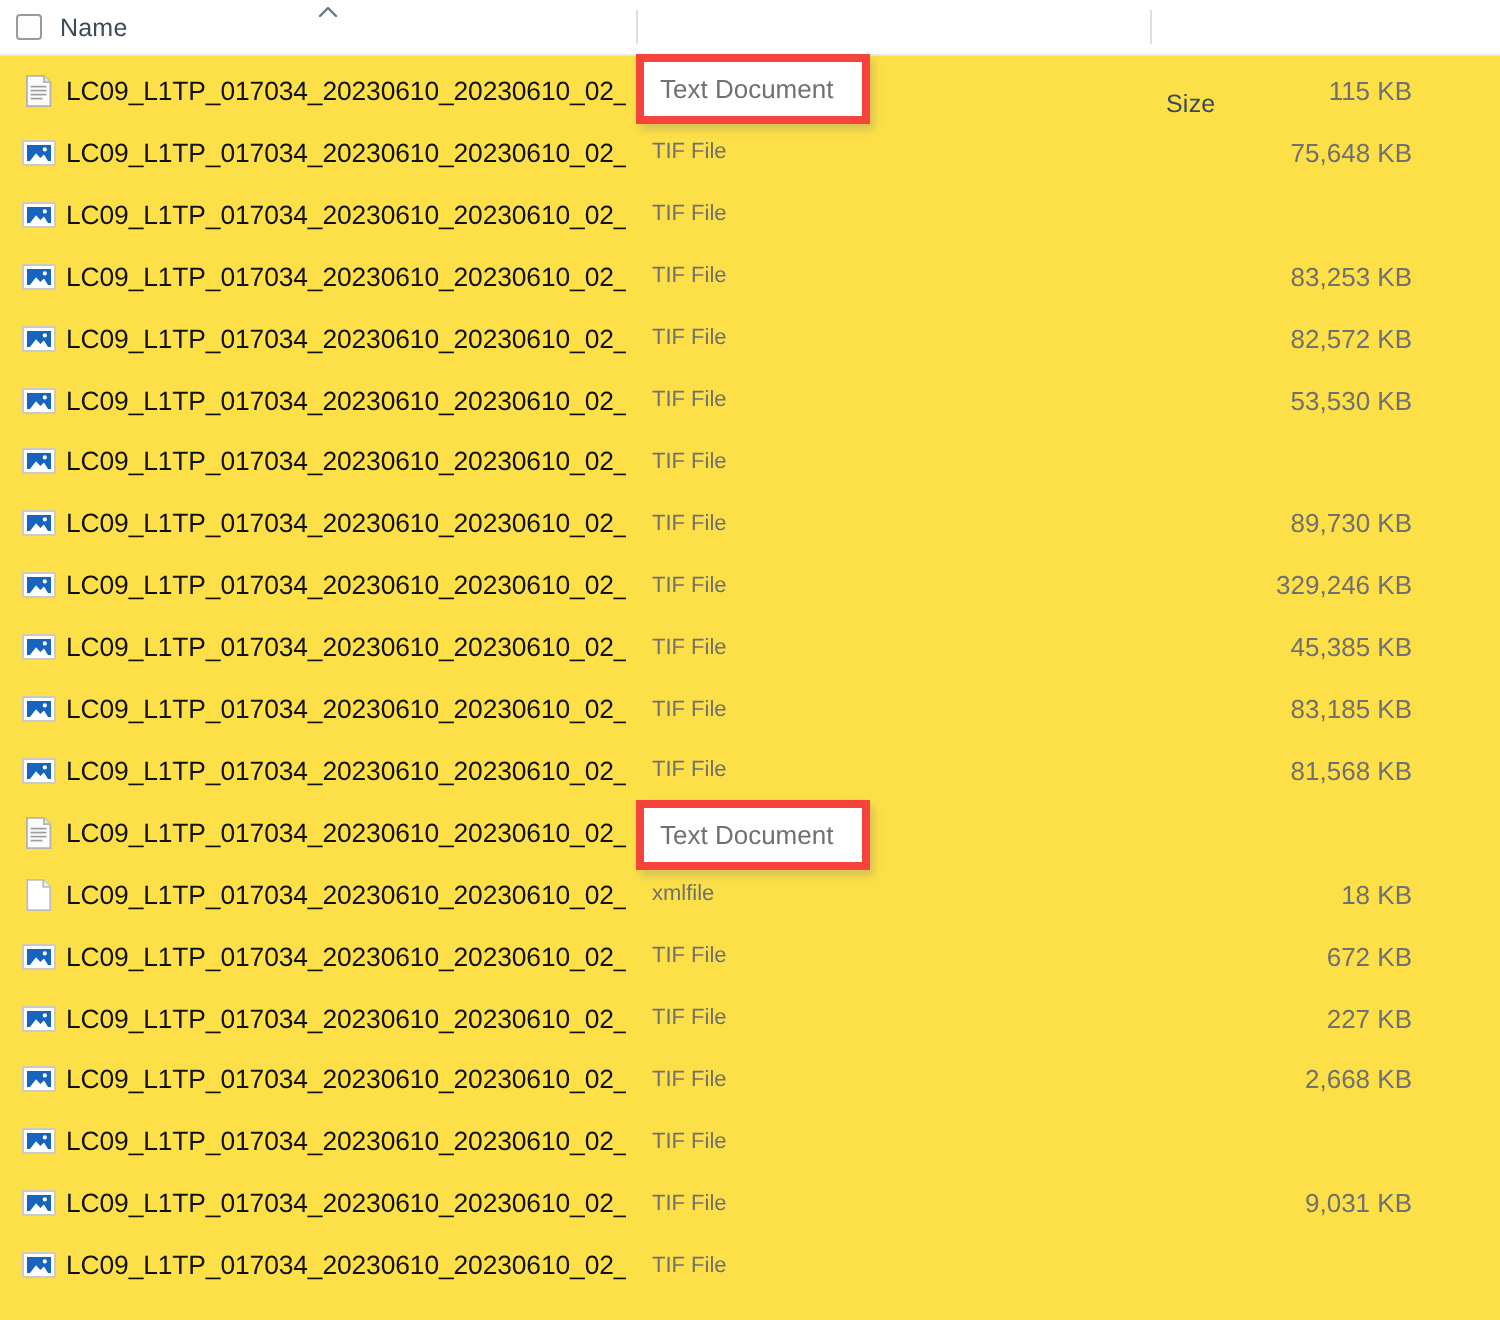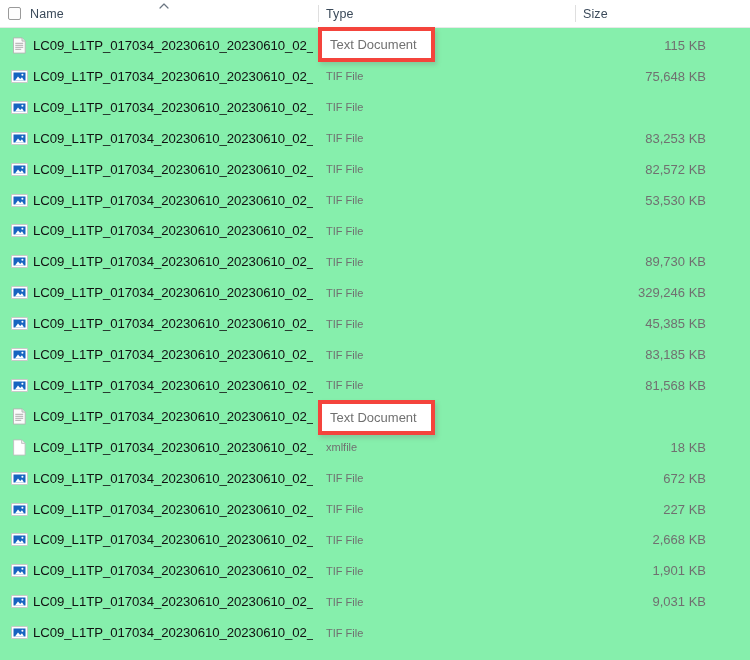--- a/index.html
+++ b/index.html
@@ -14,21 +14,21 @@
     overflow: hidden;
     font-family: "Liberation Sans", sans-serif;
     color: #1b1b1b;
     -webkit-font-smoothing: antialiased;
   }
 
   #explorer {
     position: relative;
     width: 750px;
     height: 660px;
-    background: #86efac;
+    background: #fde047;
   }
 
   
   .col-header {
     position: absolute;
     left: 0;
     top: 0;
     width: 750px;
     height: 27px;
     background: #ffffff;
@@ -40,21 +40,21 @@
     height: 27px;
     display: flex;
     align-items: center;
     font-size: 12.5px;
     color: #3b4a5a;
     letter-spacing: .1px;
     white-space: nowrap;
   }
   .hdr-name  { left: 30px;  width: 270px; }
   .hdr-type  { left: 326px; width: 230px; }
-  .hdr-size  { left: 583px; width: 140px; }
+  .hdr-size  { left: 583px; width: 140px; margin-top: 38px; }
 
   .hdr-divider {
     position: absolute;
     top: 5px;
     width: 1px;
     height: 17px;
     background: #dfdfdf;
   }
   .div-type { left: 318px; }
   .div-size { left: 575px; }
@@ -168,23 +168,20 @@
       <span>Name</span>
     </div>
 
     <div class="sort-chevron">
       <svg width="14" height="12" viewBox="0 0 14 12" aria-hidden="true">
         <path d="M3 8 L7 4 L11 8" fill="none" stroke="#6b7682" stroke-width="1.2" stroke-linecap="round" stroke-linejoin="round"></path>
       </svg>
     </div>
 
     <div class="hdr-divider div-type"></div>
-    <div class="hdr-cell hdr-type">
-      <span>Type</span>
-    </div>
 
     <div class="hdr-divider div-size"></div>
     <div class="hdr-cell hdr-size">
       <span>Size</span>
     </div>
   </div>
 
   <div id="rows-container">
       <div class="row" style="top: 30px;">
         <span class="icon-wrap">
@@ -414,21 +411,20 @@
         <span class="icon-wrap">
           <svg width="17" height="17" viewBox="0 0 17 17" aria-hidden="true">
             <rect x="0.5" y="2.5" width="16" height="12" rx="0.5" fill="#ffffff" stroke="#c9c9c9" stroke-width="1"></rect>
             <rect x="2.5" y="4.5" width="12" height="8" fill="#1664c0"></rect>
             <path d="M4 12.5 L7 8.6 L9.2 11 L11 9.2 L13 12.5 Z" fill="#ffffff"></path>
             <circle cx="11.4" cy="6.7" r="1.05" fill="#ffffff"></circle>
           </svg>
         </span>
         <span class="cell cell-name">LC09_L1TP_017034_20230610_20230610_02_T1_SZA</span>
         <span class="cell cell-type">TIF File</span>
-        <span class="cell cell-size">1,901 KB</span>
       </div>
       <div class="row" style="top: 586.2px;">
         <span class="icon-wrap">
           <svg width="17" height="17" viewBox="0 0 17 17" aria-hidden="true">
             <rect x="0.5" y="2.5" width="16" height="12" rx="0.5" fill="#ffffff" stroke="#c9c9c9" stroke-width="1"></rect>
             <rect x="2.5" y="4.5" width="12" height="8" fill="#1664c0"></rect>
             <path d="M4 12.5 L7 8.6 L9.2 11 L11 9.2 L13 12.5 Z" fill="#ffffff"></path>
             <circle cx="11.4" cy="6.7" r="1.05" fill="#ffffff"></circle>
           </svg>
         </span>

